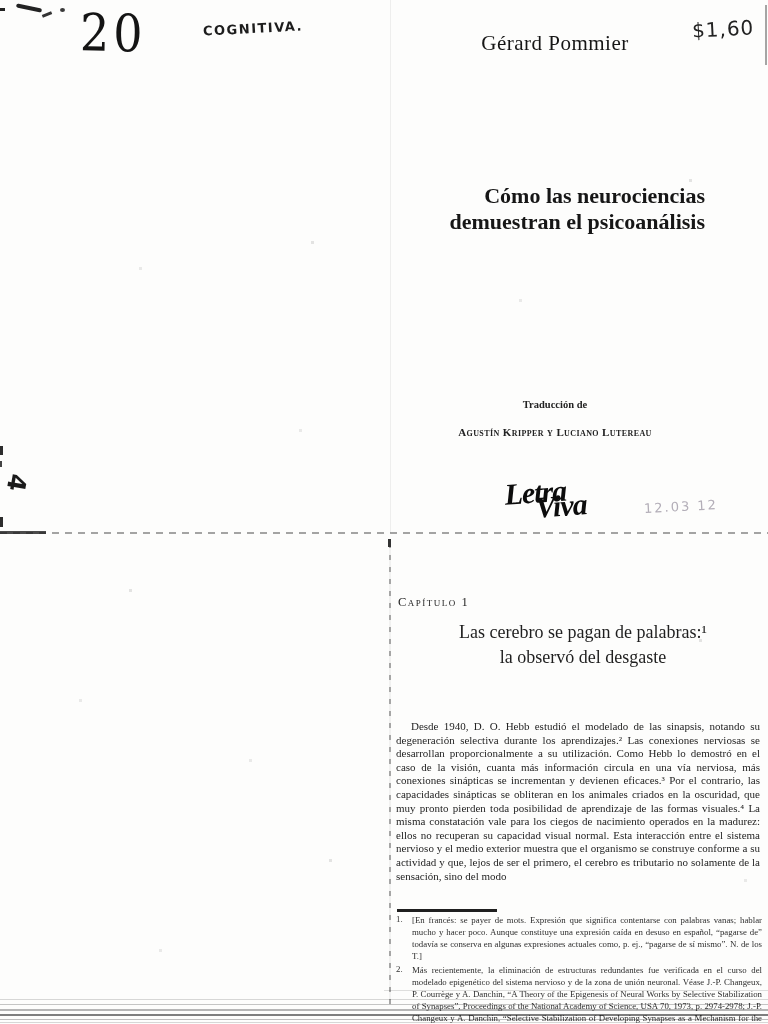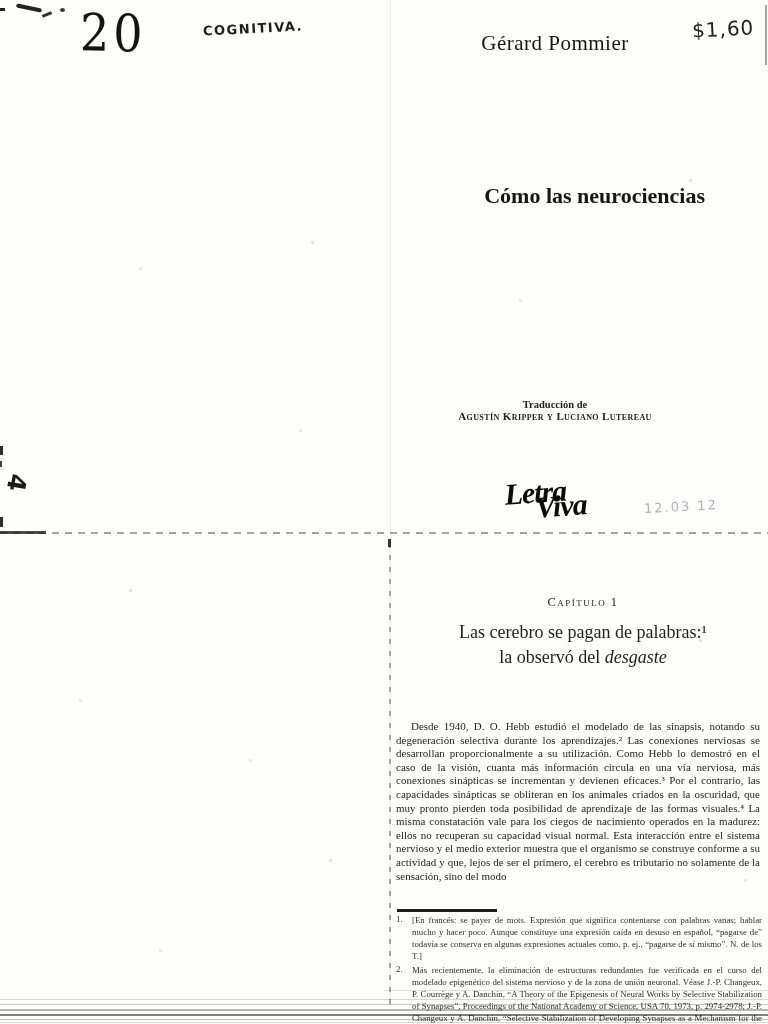--- a/index.html
+++ b/index.html
@@ -15,35 +15,35 @@
   .category-note{left:203px;top:21px;font-family:"DejaVu Sans",sans-serif;font-size:13px;
     font-weight:700;letter-spacing:1.5px;color:#1d1d1d;transform:rotate(-3deg);}
   .author{left:420px;top:31px;width:270px;text-align:center;font-size:21px;font-weight:400;
     color:#161616;letter-spacing:.5px;}
   .price{left:692px;top:17px;font-family:"DejaVu Sans",sans-serif;font-size:20px;
     color:#222;transform:rotate(-3deg);letter-spacing:1px;}
   .book-title{left:405px;top:147px;width:300px;text-align:right;font-size:22px;line-height:26px;
     font-weight:700;color:#161616;margin-top:36px;}
   .translation-block{left:420px;top:399px;width:270px;text-align:center;color:#222;}
   .translation-label{font-size:10.5px;font-weight:700;}
-  .translators{font-size:11px;font-weight:700;font-variant:small-caps;letter-spacing:.4px;margin-top:0;}
+  .translators{font-size:11px;font-weight:700;font-variant:small-caps;letter-spacing:.4px;margin-top:16px;}
   .logo{left:505px;top:477px;transform:rotate(-4deg);color:#0c0c0c;}
   .logo div{font-style:italic;font-weight:700;font-size:30px;letter-spacing:-1px;line-height:1;}
   .logo .l2{margin:-15px 0 0 30px;}
   .date-stamp{left:644px;top:499px;font-family:"DejaVu Sans",sans-serif;font-size:13px;
     letter-spacing:2px;color:#b3aeb8;transform:rotate(-3deg);}
   .margin-mark{left:8px;top:468px;font-family:"DejaVu Sans",sans-serif;font-size:25px;
     font-weight:700;color:#1a1a1a;transform:rotate(100deg);}
 
   
-  .chapter-label{left:398px;top:595px;width:370px;text-align:center;font-variant:small-caps;
+  .chapter-label{left:398px;top:595px;width:370px;text-align:left;font-variant:small-caps;
     font-size:12.5px;letter-spacing:1.5px;color:#242424;}
   .chapter-title{left:398px;top:620px;width:370px;text-align:center;font-size:18px;
     line-height:25px;color:#1f1f1f;}
-  .chapter-title .it{font-style:italic;}
+  .chapter-title .it{}
   .body-par{left:396px;top:720px;width:364px;font-size:11px;line-height:13.6px;
     text-align:justify;text-indent:15px;color:#242424;}
   .fn-rule{left:397px;top:909px;width:100px;height:2.5px;background:#1f1f1f;}
   .footnotes{left:396px;top:914px;width:366px;color:#2e2e2e;}
   .fn-row{display:flex;gap:4px;margin-bottom:2px;}
   .fn-num{flex:0 0 12px;font-size:8.8px;line-height:10.9px;}
   .fn-text{flex:1;font-size:8.8px;line-height:12px;text-align:justify;}
 
   
   .smudge1{left:16px;top:6px;width:26px;height:4px;background:#232323;border-radius:2px;transform:rotate(12deg);}
@@ -83,20 +83,21 @@
 <div id="screen">
 
   <div>
     <div class="abs copy-number noselect">20</div>
     <div class="abs category-note noselect">COGNITIVA.</div>
     <div class="abs author">Gérard Pommier</div>
     <div class="abs price noselect">$1,60</div>
 
     <div class="abs book-title">
       <div>Cómo las neurociencias</div>
+      <div>demuestran el psicoanálisis</div>
     </div>
 
     <div class="abs translation-block">
       <div class="translation-label">Traducción de</div>
       <div class="translators">Agustín Kripper y Luciano Lutereau</div>
     </div>
 
     <div class="abs logo">
       <div class="l1">Letra</div>
       <div class="l2">Viva</div>

